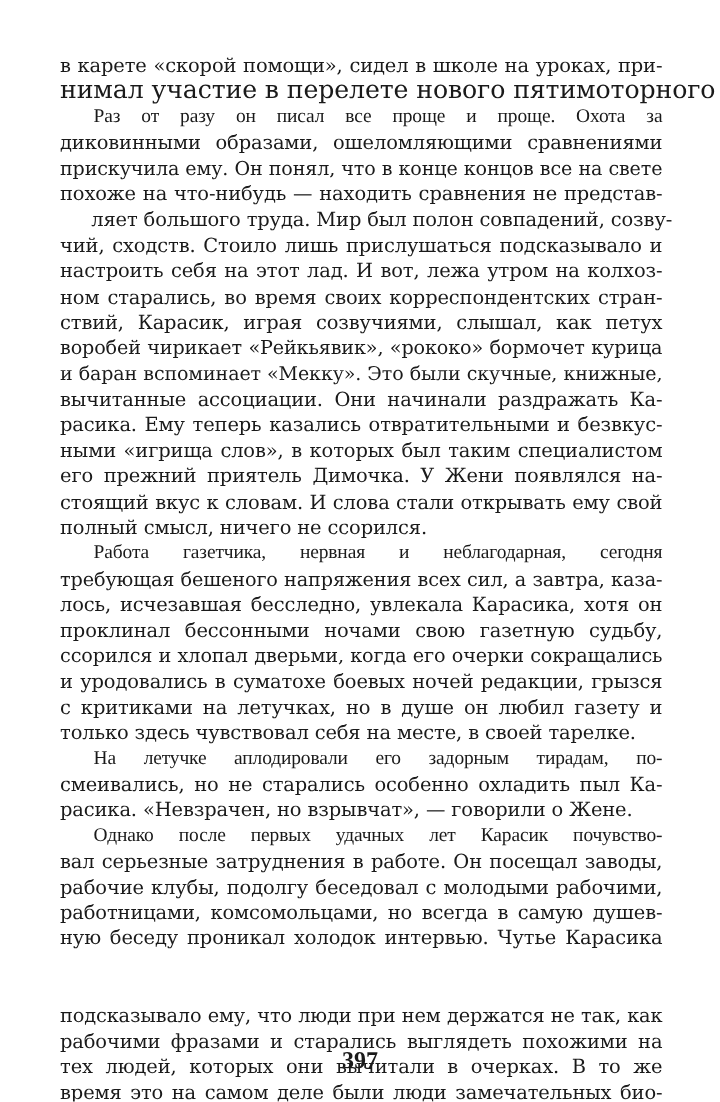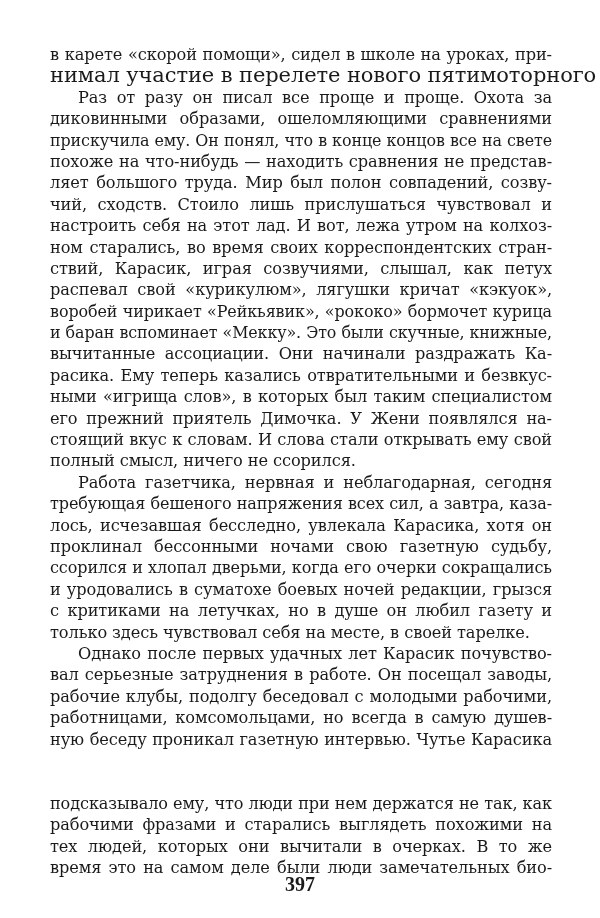--- a/index.html
+++ b/index.html
@@ -17,21 +17,21 @@
     }
     .line {
       display: block;
       white-space: nowrap;
       text-align: justify;
       text-align-last: justify;
       height: 21.4px;
       overflow: visible;
     }
     .line.last { text-align-last: left; }
-    .line.indent { padding-left: 28px; }
+    .line.indent { padding-left: 28px; font-family: Liberation Serif, serif; }
     .page-number {
       position: absolute;
       left: 0;
       width: 600px;
       top: 873px;
       text-align: center;
       font-family: "Liberation Serif", "DejaVu Serif", serif;
       font-size: 20px;
       font-weight: bold;
       color: #1a1a1a;
@@ -45,26 +45,25 @@
   <div>
     <span class="line" style="display: block;">в карете «скорой помощи», сидел в школе на уроках, при-</span>
     <span class="line last" style="display: block; font-size: 21px;">нимал участие в перелете нового пятимоторного самолета.</span>
   </div>
 
   <div>
     <span class="line indent" style="display: block;">Раз от разу он писал все проще и проще. Охота за</span>
     <span class="line" style="display: block;">диковинными образами, ошеломляющими сравнениями</span>
     <span class="line" style="display: block; font-size: 15.9189px;">прискучила ему. Он понял, что в конце концов все на свете</span>
     <span class="line" style="display: block;">похоже на что-нибудь — находить сравнения не представ-</span>
-    <span class="line" style="display: block;">ляет большого труда. Мир был полон совпадений, созву-</span>
-    <span class="line" style="display: block;">чий, сходств. Стоило лишь прислушаться чувствовал и</span>
+    <span class="line" style="display: block; margin-left: 26px;">ляет большого труда. Мир был полон совпадений, созву-</span>
+    <span class="line" style="display: block;">чий, сходств. Стоило лишь прислушаться подсказывало и</span>
     <span class="line" style="display: block;">настроить себя на этот лад. И вот, лежа утром на колхоз-</span>
     <span class="line" style="display: block;">ном старались, во время своих корреспондентских стран-</span>
     <span class="line" style="display: block;">ствий, Карасик, играя созвучиями, слышал, как петух</span>
-    <span class="line" style="display: block;">распевал свой «курикулюм», лягушки кричат «кэкуок»,</span>
     <span class="line" style="display: block; font-size: 15.9695px;">воробей чирикает «Рейкьявик», «рококо» бормочет курица</span>
     <span class="line" style="display: block; font-size: 15.8608px;">и баран вспоминает «Мекку». Это были скучные, книжные,</span>
     <span class="line" style="display: block;">вычитанные ассоциации. Они начинали раздражать Ка-</span>
     <span class="line" style="display: block;">расика. Ему теперь казались отвратительными и безвкус-</span>
     <span class="line" style="display: block;">ными «игрища слов», в которых был таким специалистом</span>
     <span class="line" style="display: block;">его прежний приятель Димочка. У Жени появлялся на-</span>
     <span class="line" style="display: block;">стоящий вкус к словам. И слова стали открывать ему свой</span>
     <span class="line last" style="display: block;">полный смысл, ничего не ссорился.</span>
   </div>
 
@@ -72,27 +71,32 @@
     <span class="line indent" style="display: block;">Работа газетчика, нервная и неблагодарная, сегодня</span>
     <span class="line" style="display: block; font-size: 16.0304px;">требующая бешеного напряжения всех сил, а завтра, каза-</span>
     <span class="line" style="display: block;">лось, исчезавшая бесследно, увлекала Карасика, хотя он</span>
     <span class="line" style="display: block;">проклинал бессонными ночами свою газетную судьбу,</span>
     <span class="line" style="display: block; font-size: 16px;">ссорился и хлопал дверьми, когда его очерки сокращались</span>
     <span class="line" style="display: block;">и уродовались в суматохе боевых ночей редакции, грызся</span>
     <span class="line" style="display: block;">с критиками на летучках, но в душе он любил газету и</span>
     <span class="line last" style="display: block;">только здесь чувствовал себя на месте, в своей тарелке.</span>
   </div>
 
+  <div>
+    <span class="line indent" style="display: block;">На летучке аплодировали его задорным тирадам, по-</span>
+    <span class="line" style="display: block;">смеивались, но не старались особенно охладить пыл Ка-</span>
+    <span class="line last" style="display: block;">расика. «Невзрачен, но взрывчат», — говорили о Жене.</span>
+  </div>
 
   <div>
     <span class="line indent" style="display: block;">Однако после первых удачных лет Карасик почувство-</span>
     <span class="line" style="display: block;">вал серьезные затруднения в работе. Он посещал заводы,</span>
     <span class="line" style="display: block;">рабочие клубы, подолгу беседовал с молодыми рабочими,</span>
     <span class="line" style="display: block;">работницами, комсомольцами, но всегда в самую душев-</span>
-    <span class="line" style="display: block;">ную беседу проникал газетную интервью. Чутье Карасика</span>
+    <span class="line" style="display: block;">ную беседу проникал холодок интервью. Чутье Карасика</span>
     <span class="line" style="display: block; font-size: 16.0937px; margin-top: 43px;">подсказывало ему, что люди при нем держатся не так, как</span>
     <span class="line" style="display: block;">рабочими фразами и старались выглядеть похожими на</span>
     <span class="line" style="display: block;">тех людей, которых они вычитали в очерках. В то же</span>
     <span class="line" style="display: block;">время это на самом деле были люди замечательных био-</span>
 
   </div>
 </div>
 
 <div class="page-number">397</div>
 

